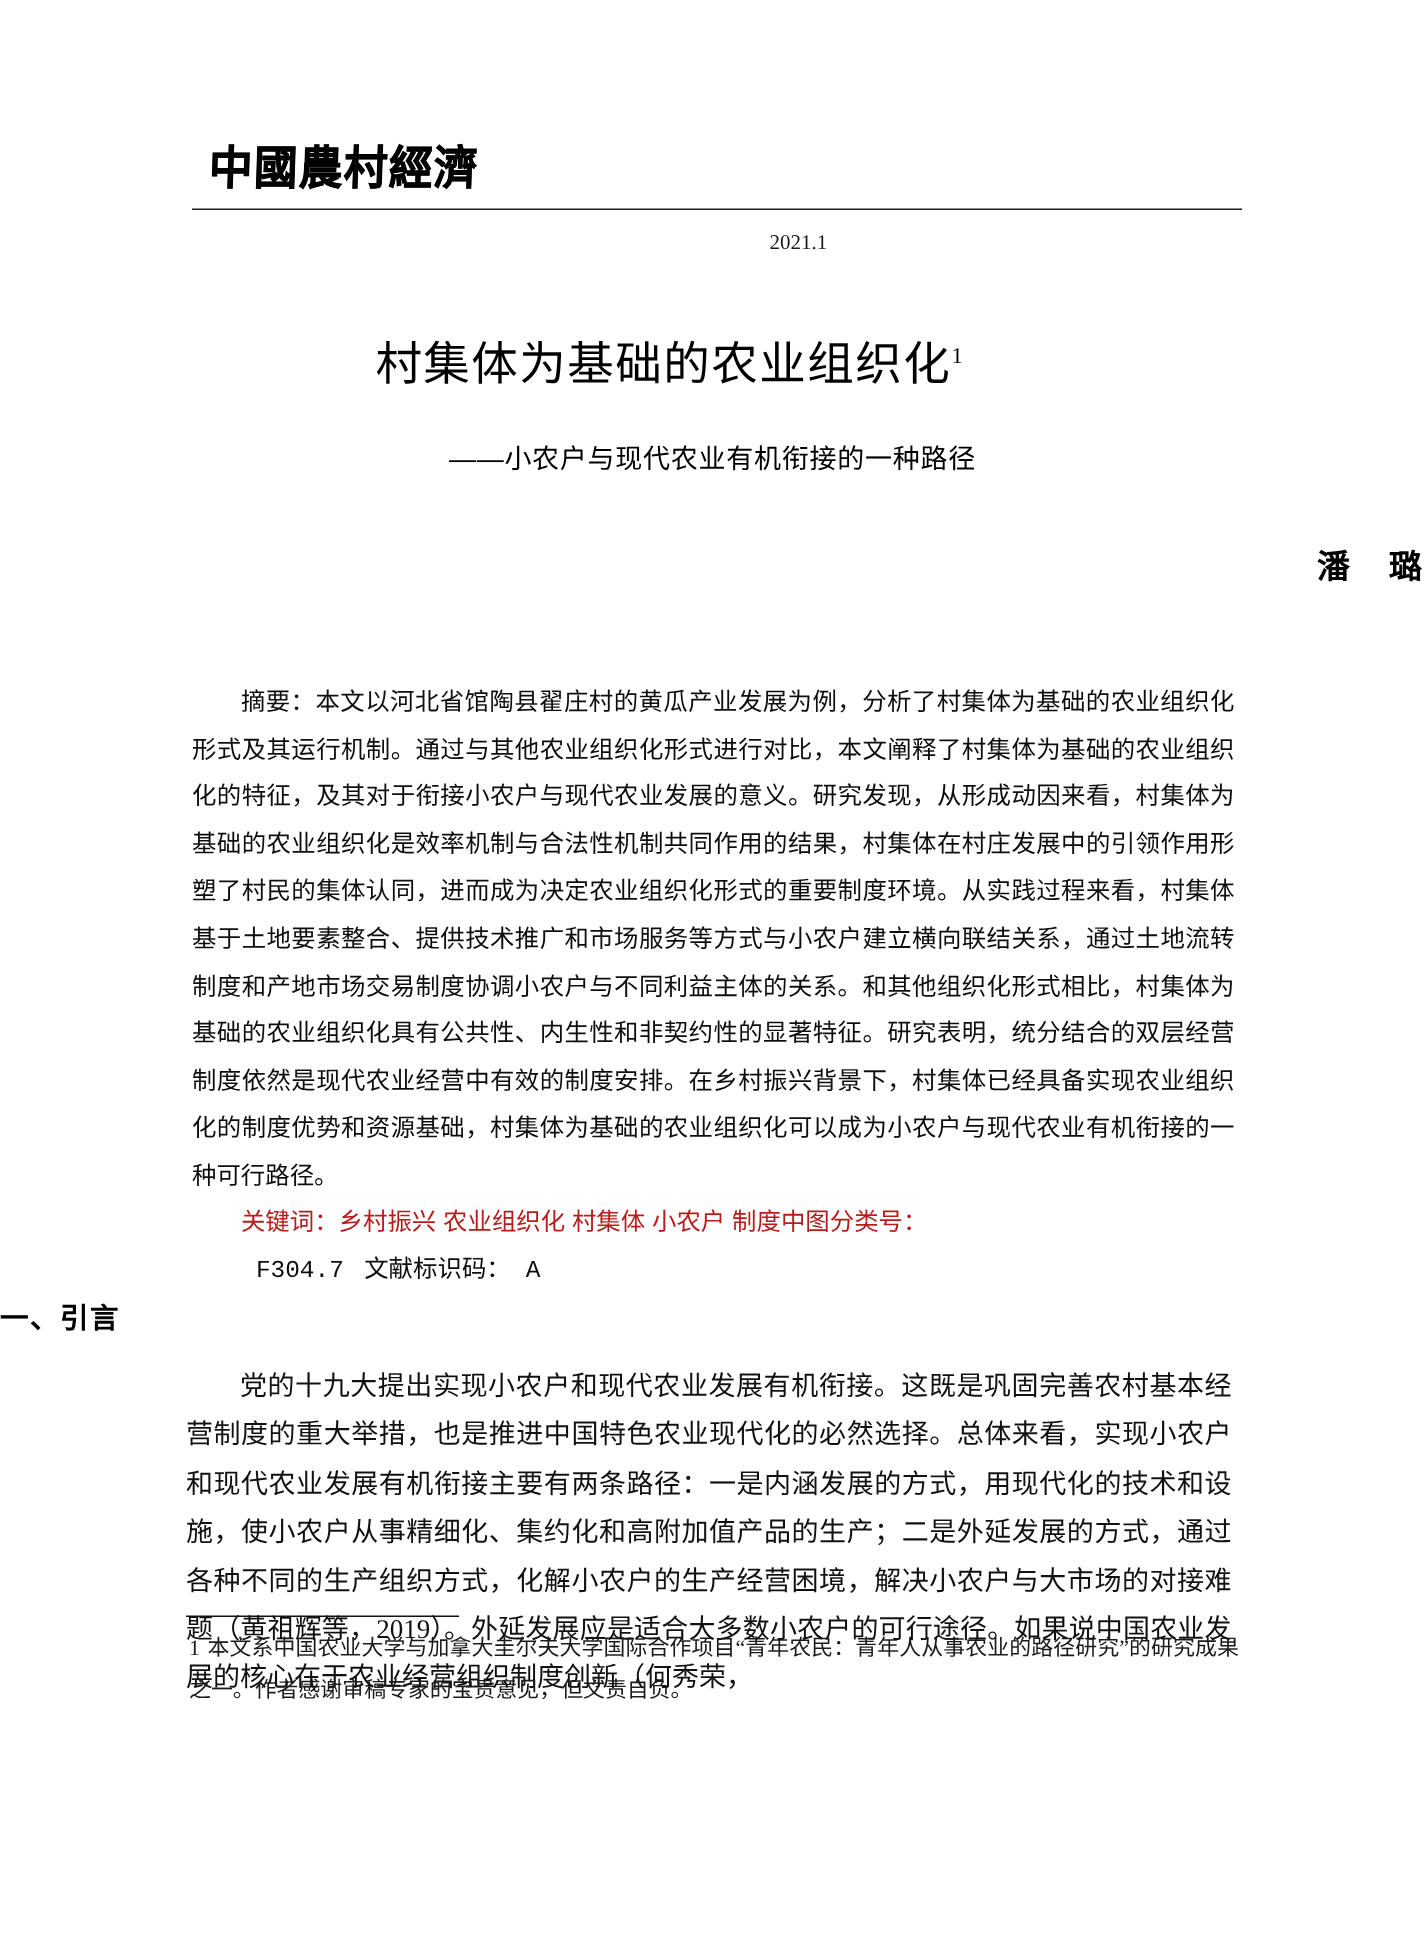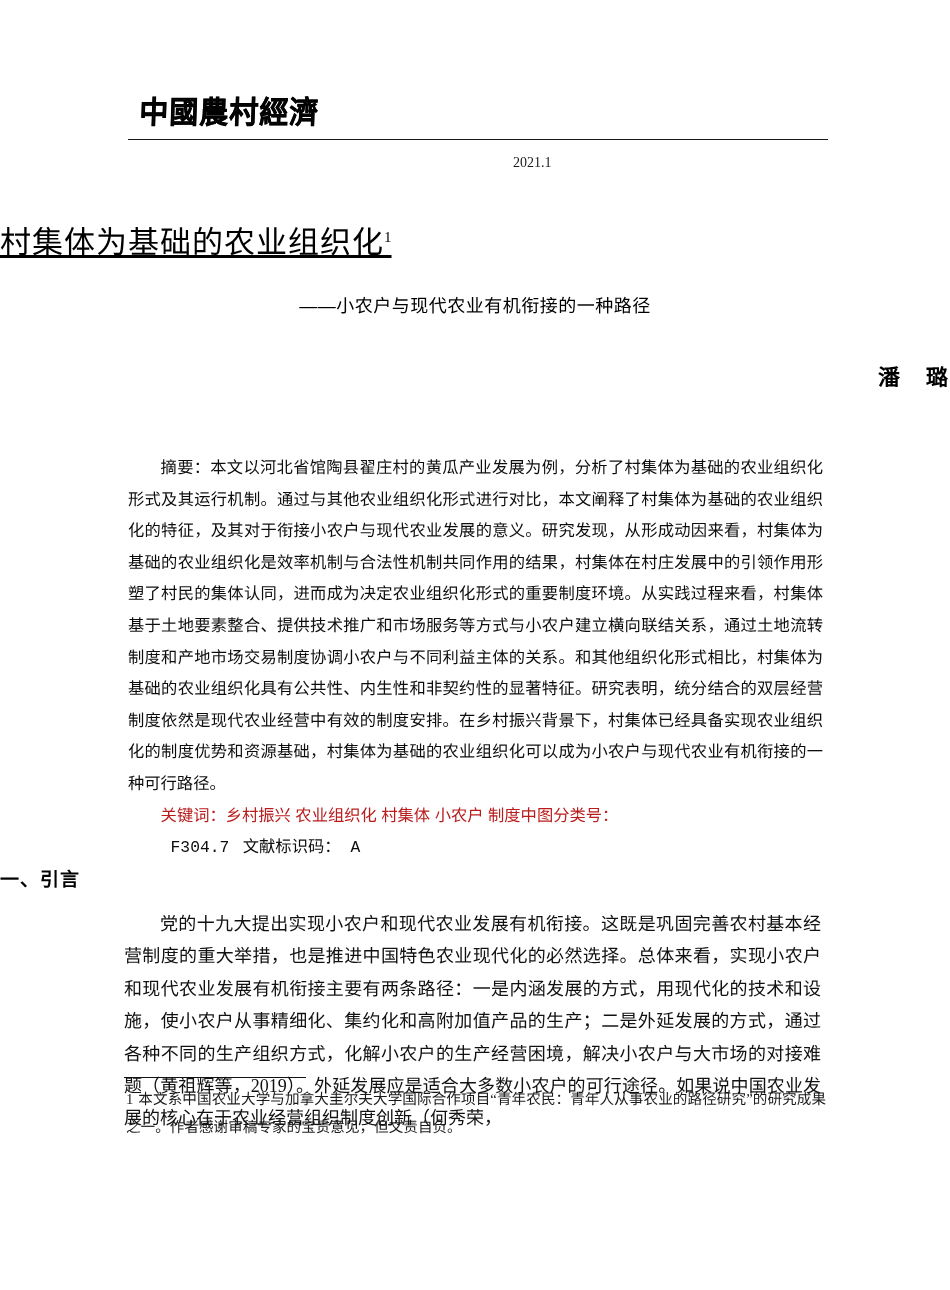--- a/index.html
+++ b/index.html
@@ -65,27 +65,27 @@
     height: 0;
     border-top: 1.6px solid #1a1a1a;
   }
 
   
   .title-main {
     position: absolute;
     left: 0;
     top: 222px;
     width: 892px;
+    text-align: center;
     font-family: "Liberation Sans", "DejaVu Sans", sans-serif;
     font-size: 31px;
     line-height: 42px;
     letter-spacing: 1px;
     color: #000;
     white-space: nowrap;
-    text-decoration: underline;
   }
   .title-main .fn-marker {
     font-size: 15px;
     vertical-align: super;
     line-height: 0;
     letter-spacing: 0;
     font-family: "Liberation Serif", "DejaVu Serif", serif;
   }
 
   .title-sub {

